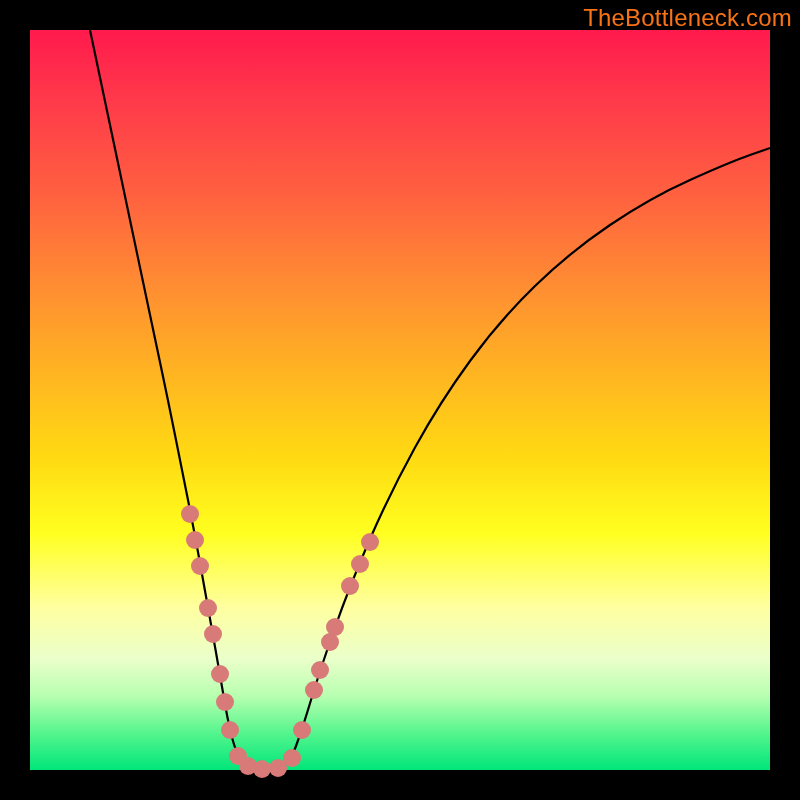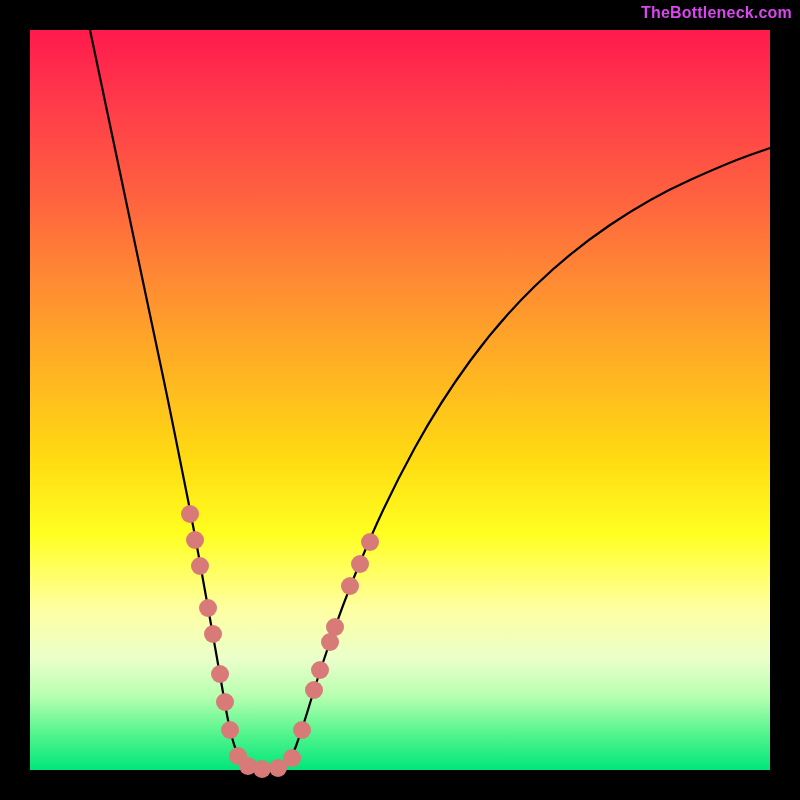--- a/index.html
+++ b/index.html
@@ -35,24 +35,24 @@
       #eaffca 85%,
       #b8ffb0 90%,
       #55f58d 95%,
       #00e67a 100%
     );
   }
   .watermark {
     position: absolute;
     top: 4px;
     right: 8px;
-    color: #d946ef;
-    font-size: 16px;
+    color: #f97316;
+    font-size: 24px;
     letter-spacing: 0.2px;
-    font-weight: 700;
+    font-weight: 400;
     user-select: none;
   }
   svg.curve {
     position: absolute;
     left: 0;
     top: 0;
     width: 740px;
     height: 740px;
     overflow: visible;
   }

